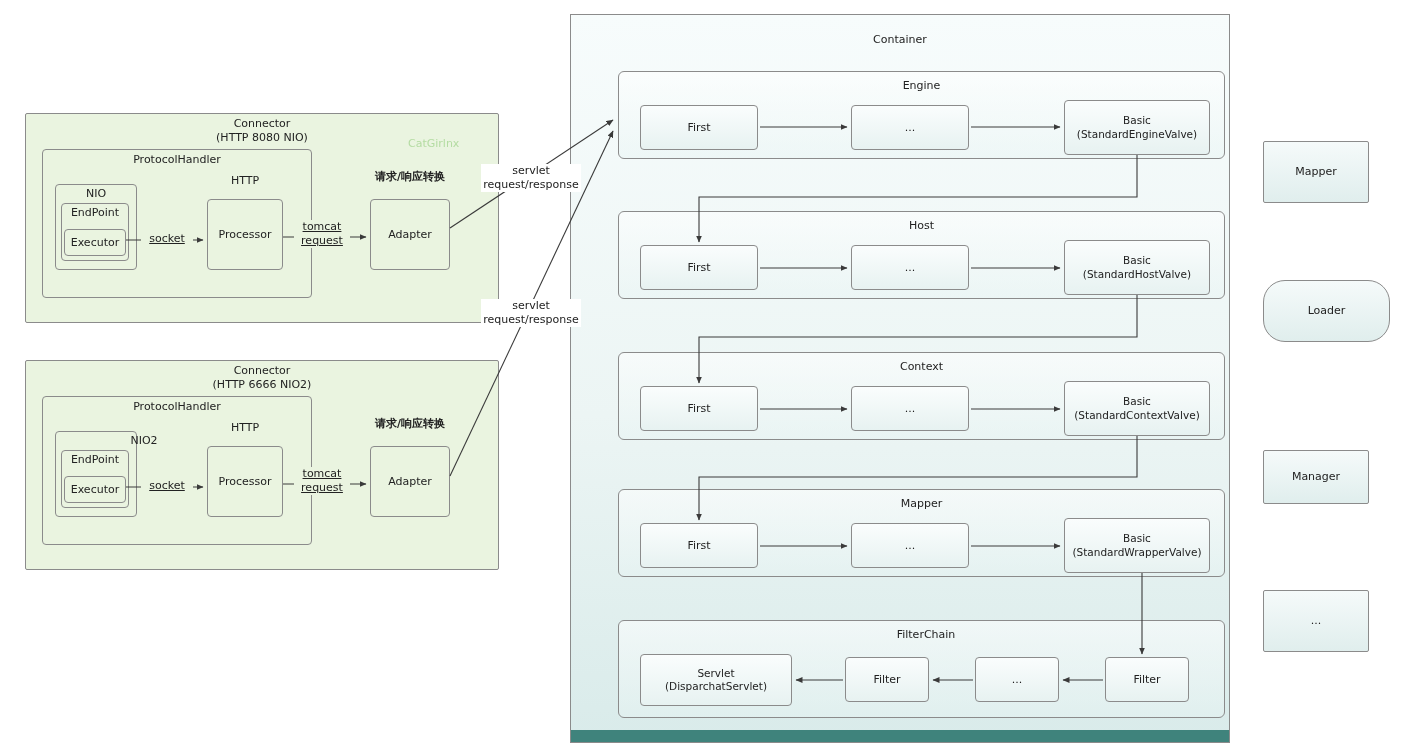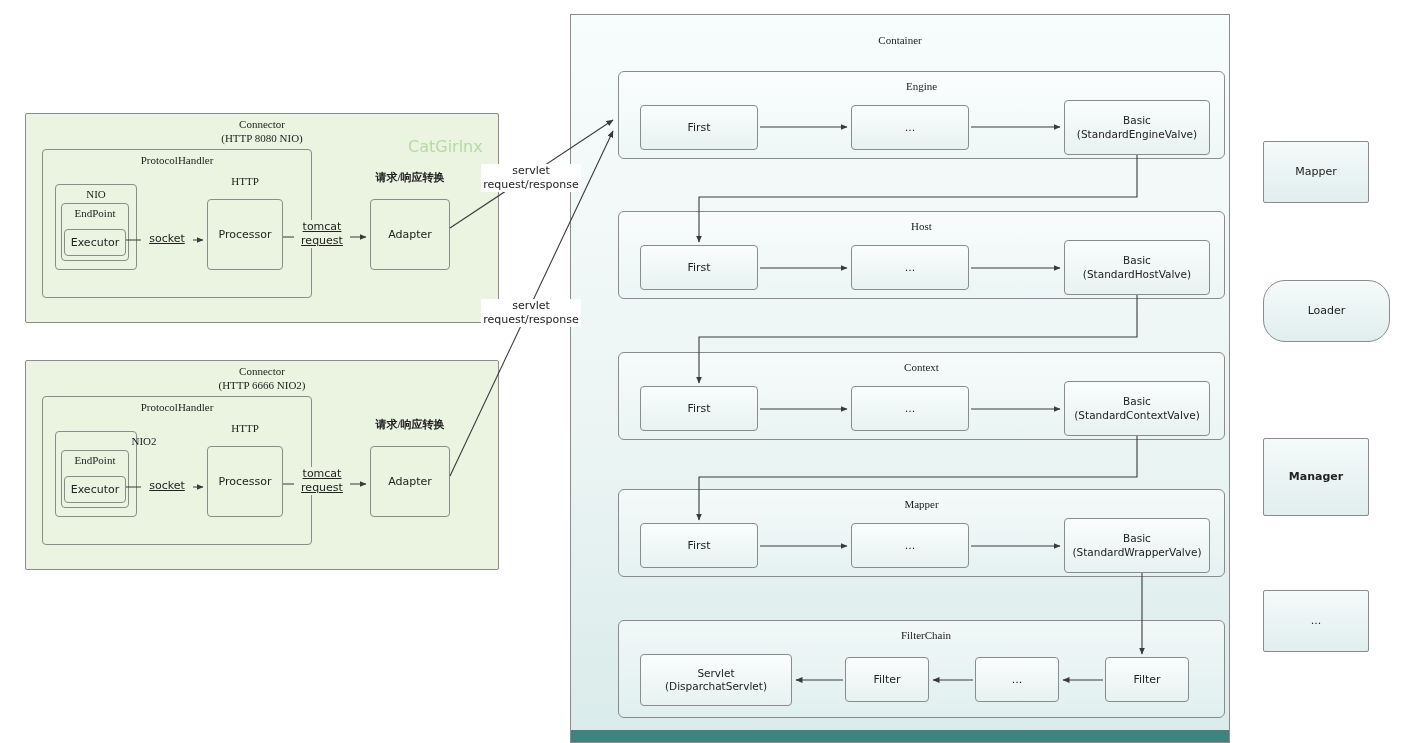--- a/index.html
+++ b/index.html
@@ -7,29 +7,29 @@
     font-family:"DejaVu Sans","Liberation Sans",sans-serif;color:#222;overflow:hidden;}
   .box{position:absolute;border:1px solid #8b8b8b;box-sizing:border-box;}
   .green{background:#eaf4e0;}
   .r2{border-radius:2px;}.r4{border-radius:4px;}.r6{border-radius:6px;}
   .cell{display:flex;align-items:center;justify-content:center;text-align:center;font-size:11px;line-height:1.25;}
   .bluecell{background:linear-gradient(180deg,#fafdfd,#e7f2f1);}
   .pipe{background:linear-gradient(180deg,rgba(255,255,255,.55),rgba(231,244,243,.45));}
   .container-box{position:absolute;border:1px solid #8b8b8b;box-sizing:border-box;
     background:linear-gradient(180deg,#f7fcfc 0%,#ecf5f4 55%,#d9ebea 100%);}
   .sidebox{background:linear-gradient(180deg,#f5fafa,#e0eeed);}
-  .label{position:absolute;font-size:11px;text-align:center;line-height:1.3;font-family:Liberation Serif, serif;}
+  .label{position:absolute;font-size:11px;text-align:center;line-height:1.3;}
   .pre{white-space:pre-line;}
   .linelabel{position:absolute;z-index:11;font-size:11px;text-align:center;line-height:1.25;}
   .lgreen{background:#eaf4e0;text-decoration:underline;}
   .lwhite{background:#ffffff;}
   .bold{font-weight:bold;}
   .small{font-size:10.5px;}
   .arrows{position:absolute;left:0;top:0;width:1403px;height:743px;z-index:10;pointer-events:none;}
-  .watermark{position:absolute;left:408px;top:137px;font-size:16px;color:rgba(170,215,150,.85);z-index:3;}
+  .watermark{position:absolute;left:408px;top:137px;font-size:11px;color:rgba(170,215,150,.85);z-index:3;}
   .bottombar{position:absolute;left:571px;top:730px;width:658px;height:12px;background:#3f837c;}
 </style>
 </head>
 <body>
 
 <div class="canvas">
 
   <div class="box green r2" style="left:25px;top:113px;width:474px;height:210px;"></div>
   <div class="label pre" style="left:112px;top:117px;width:300px;">Connector
 (HTTP 8080 NIO)</div>
@@ -107,21 +107,21 @@
   <div class="box r6 pipe" style="left:618px;top:620px;width:607px;height:98px;"></div>
   <div class="label" style="left:618px;top:628px;width:616px;">FilterChain</div>
   <div class="box r4 cell bluecell pre small" style="left:640px;top:654px;width:152px;height:52px;">Servlet
 (DisparchatServlet)</div>
   <div class="box r4 cell bluecell" style="left:845px;top:657px;width:84px;height:45px;">Filter</div>
   <div class="box r4 cell bluecell" style="left:975px;top:657px;width:84px;height:45px;">...</div>
   <div class="box r4 cell bluecell" style="left:1105px;top:657px;width:84px;height:45px;">Filter</div>
 
   <div class="box r2 cell sidebox" style="left:1263px;top:122px;width:106px;height:62px;margin-top:19px;">Mapper</div>
   <div class="box r2 cell sidebox" style="left:1263px;top:280px;width:127px;height:62px;border-radius:22px;">Loader</div>
-  <div class="box r2 cell sidebox" style="left:1263px;top:438px;width:106px;height:78px;font-weight:bold;">Manager</div>
+  <div class="box r2 cell sidebox" style="left:1263px;top:450px;width:106px;height:54px;">Manager</div>
   <div class="box r2 cell sidebox" style="left:1263px;top:590px;width:106px;height:62px;">...</div>
 
   <svg class="arrows" viewBox="0 0 1403 743" xmlns="http://www.w3.org/2000/svg">
     <defs>
       <marker id="ah" markerWidth="8" markerHeight="8" refX="6.5" refY="3" orient="auto" markerUnits="userSpaceOnUse">
         <path d="M0,0 L7,3 L0,6 z" fill="#3a3a3a"></path>
       </marker>
     </defs>
     <g stroke="#3a3a3a" stroke-width="1.1" fill="none">
 

